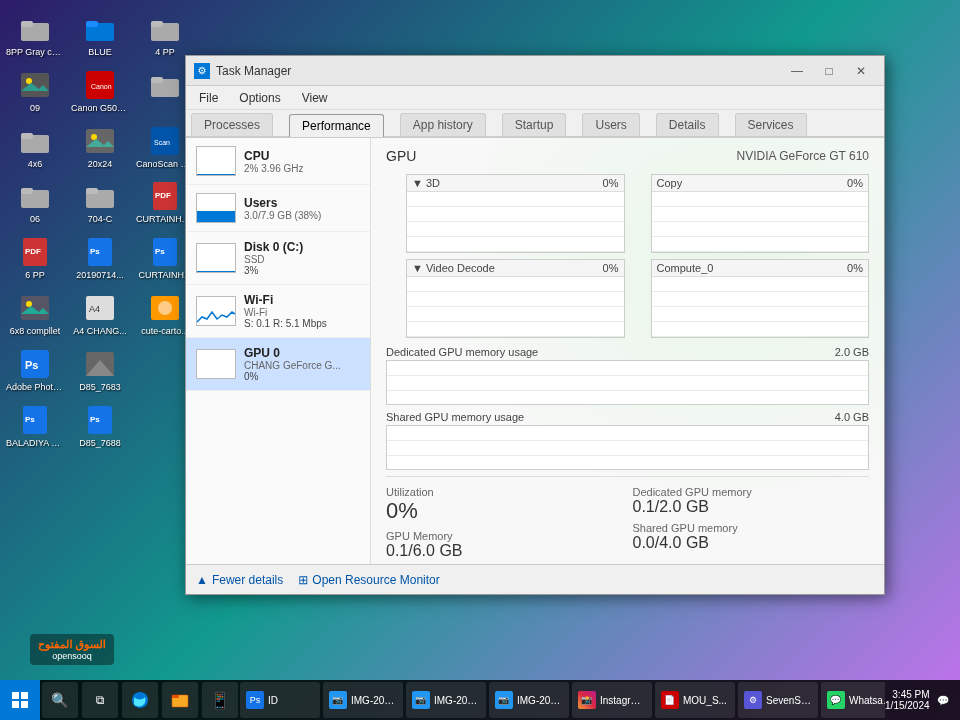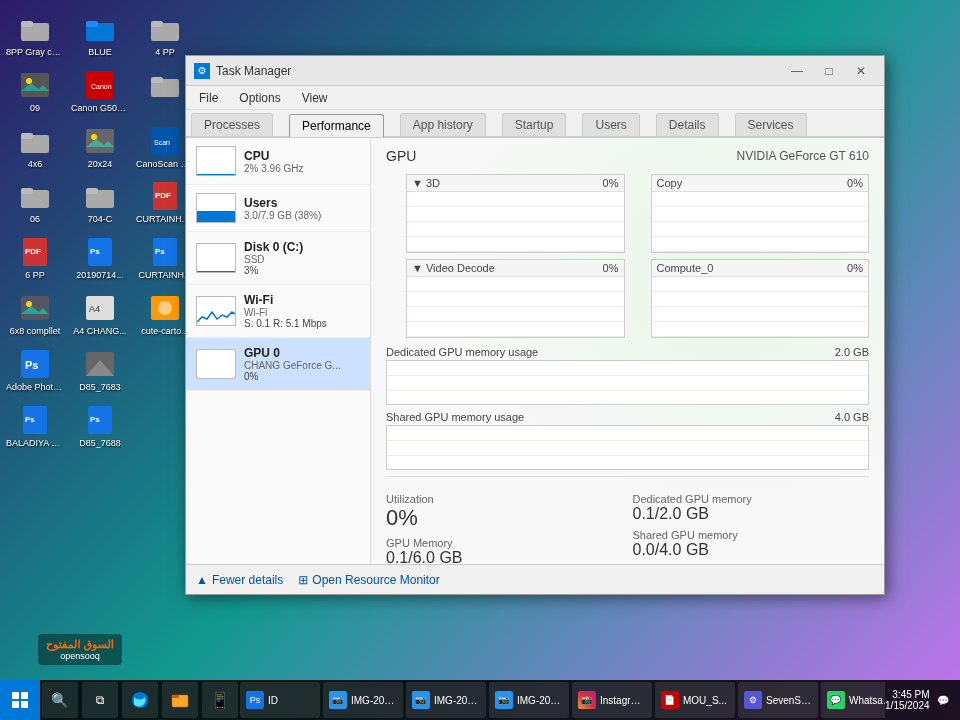--- a/index.html
+++ b/index.html
@@ -383,21 +383,21 @@
     .tb-prog-label {
       overflow: hidden;
       white-space: nowrap;
       text-overflow: ellipsis;
     }
 
     
     .opensooq-area {
       position: absolute;
       bottom: 55px;
-      left: 38px;
+      left: 30px;
       text-align: center;
     }
   </style>
 </head>
 <body>
 
 <div class="desktop"></div>
 
 <div class="desktop-icons-grid">
 
@@ -771,21 +771,21 @@
       <div class="memory-section">
         <div class="memory-label">
           <span>Shared GPU memory usage</span>
           <span>4.0 GB</span>
         </div>
         <div class="memory-graph">
           <div class="graph-border-lines"></div>
         </div>
       </div>
 
-      <div style="display:grid; grid-template-columns: 1fr 1fr; gap: 10px; padding-top: 16px; border-top: 1px solid #ddd;">
+      <div style="display:grid; grid-template-columns: 1fr 1fr; gap: 10px; padding-top: 9px; border-top: 1px solid #ddd;">
 
         <div>
           <div style="margin-bottom:6px;">
             <div style="font-size:11px;color:#666;">Utilization</div>
             <div style="font-size:22px;font-weight:300;color:#333;">0%</div>
           </div>
           <div style="margin-bottom:6px;">
             <div style="font-size:11px;color:#666;">GPU Memory</div>
             <div style="font-size:16px;font-weight:300;color:#333;">0.1/6.0 GB</div>
           </div>

